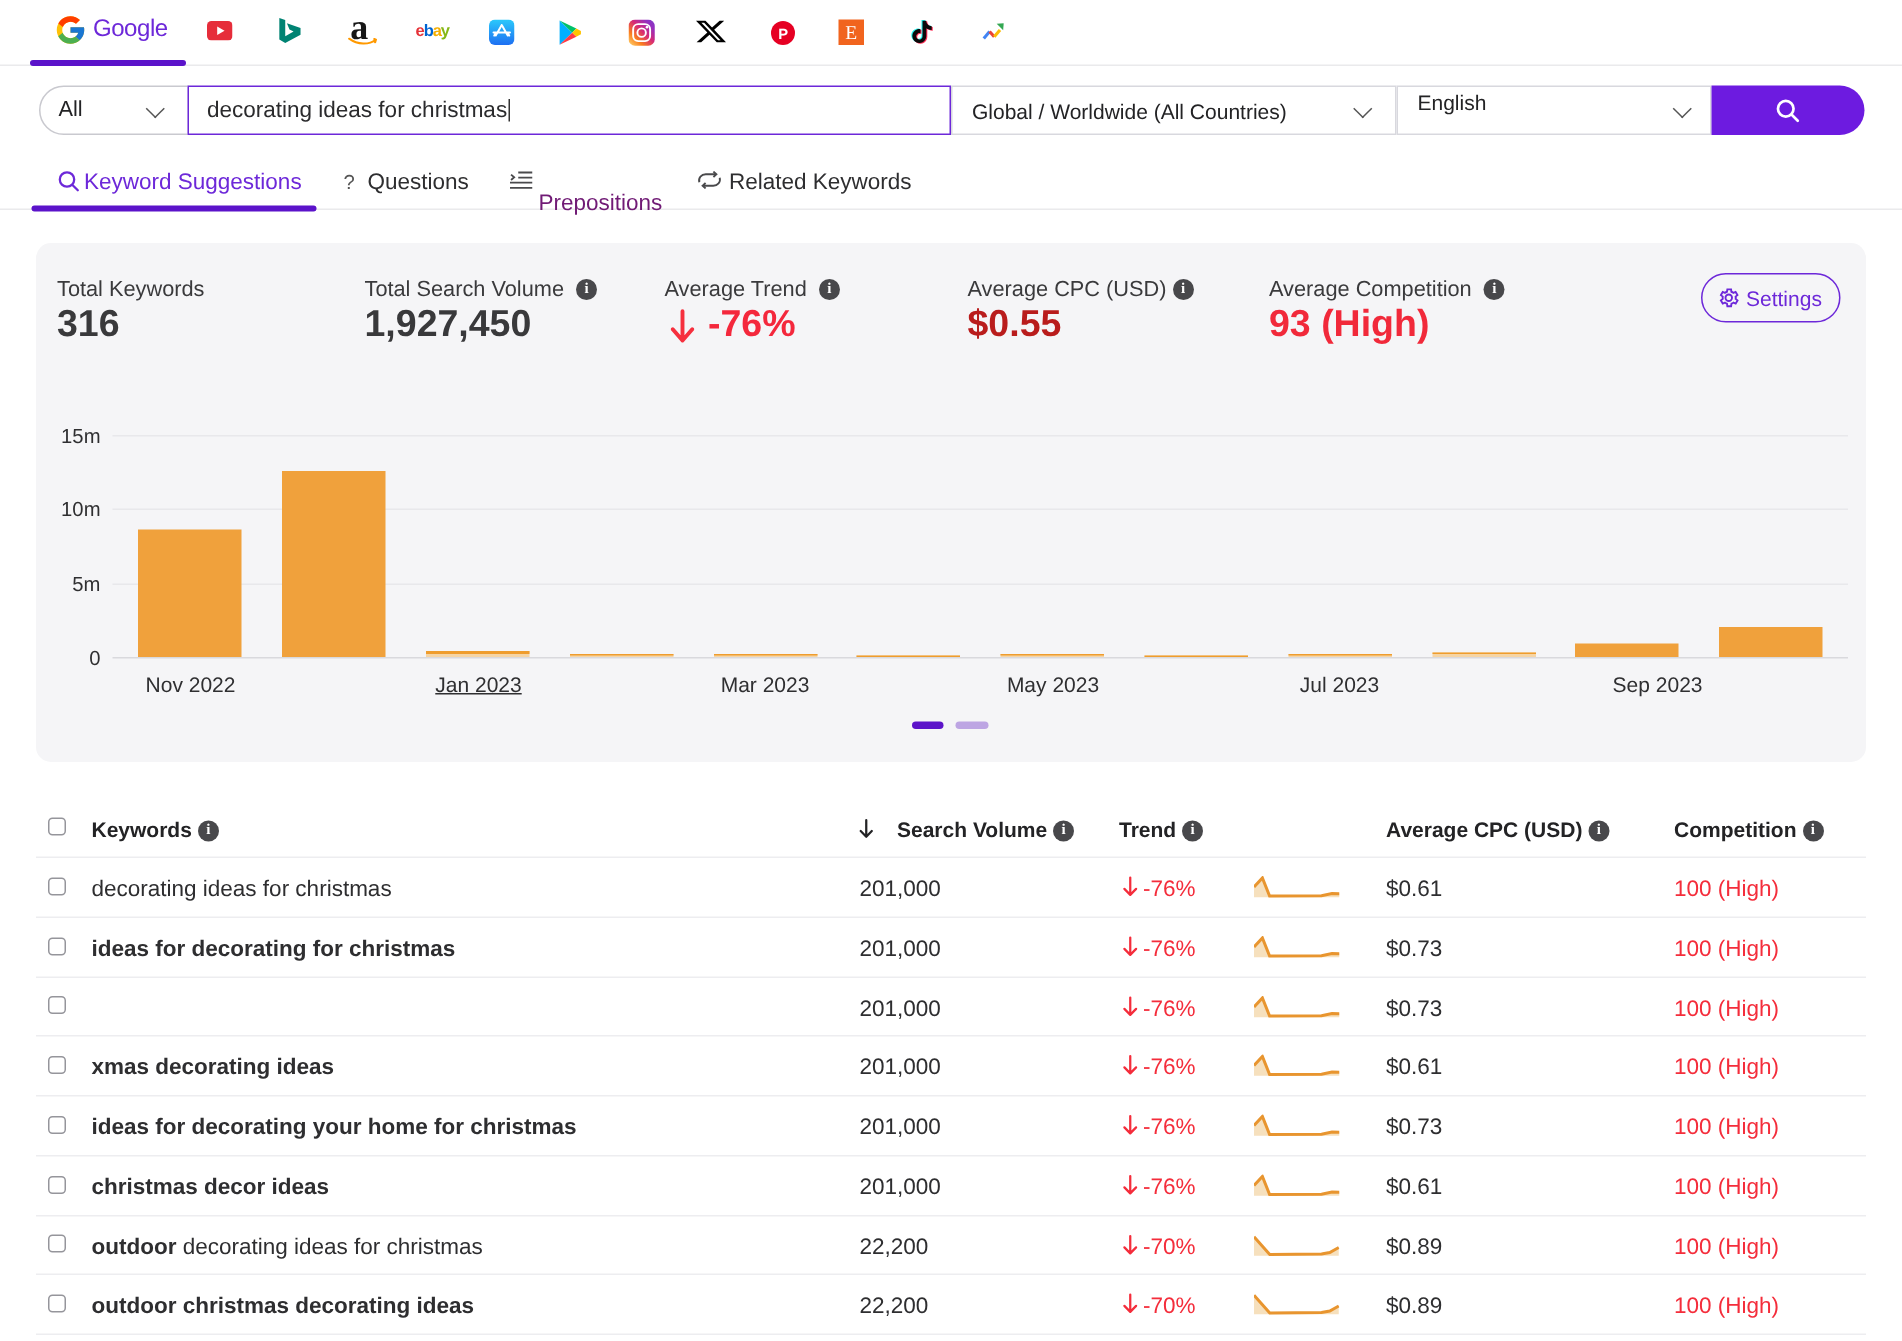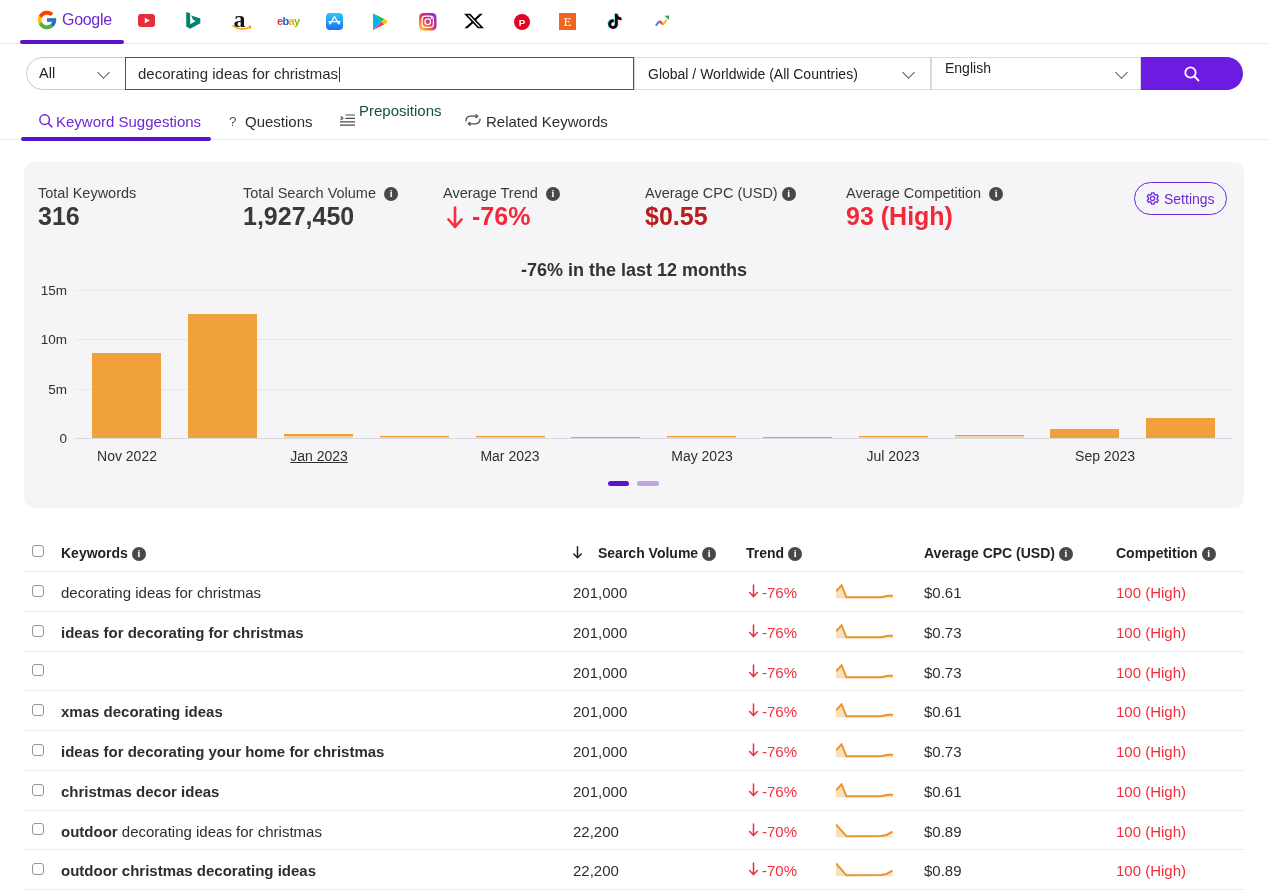--- a/index.html
+++ b/index.html
@@ -143,21 +143,21 @@
 </svg>
 <div class="abs" style="left:56px;top:113px;font-size:15px;color:#6d28d9;">Keyword Suggestions</div>
 <div class="abs" style="left:229px;top:114px;font-size:13.5px;color:#555;">?</div>
 <div class="abs" style="left:245px;top:113px;font-size:15px;color:#2e2e30;">Questions</div>
 <svg class="abs" style="left:340px;top:114px" width="15" height="12" viewBox="0 0 15 12">
   <g stroke="#4a4a4c" stroke-width="1.2" fill="none">
   <path d="M5.5 1 H15 M5.5 4.4 H15 M0 7.8 H15 M0 11.2 H15"></path>
   <path d="M0.7 2.4 L2.8 4.2 L0.7 6"></path>
   </g>
 </svg>
-<div class="abs" style="left:359px;top:102px;font-size:15px;color:#14532d;">Prepositions</div>
+<div class="abs" style="left:359px;top:127px;font-size:15px;color:#701a75;">Prepositions</div>
 <svg class="abs" style="left:465px;top:114px" width="16" height="12" viewBox="0 0 16 12">
   <g stroke="#4a4a4c" stroke-width="1.25" fill="none">
   <path d="M1.2 7.5 C0.4 4.5 2.6 2.2 5.5 2.2 L12.3 2.2"></path>
   <path d="M14.8 4.5 C15.6 7.5 13.4 9.8 10.5 9.8 L3.7 9.8"></path>
   <path d="M10.6 0.4 L12.6 2.2 L10.6 4"></path>
   <path d="M5.4 8 L3.4 9.8 L5.4 11.6"></path>
   </g>
 </svg>
 <div class="abs" style="left:486px;top:113px;font-size:15px;color:#2e2e30;">Related Keywords</div>
 
@@ -180,21 +180,20 @@
 
 <div class="abs" style="left:846px;top:185px;font-size:14.5px;color:#3a3a3c;">Average Competition&nbsp; <span class="info">i</span></div>
 <div class="abs" style="left:846px;top:202px;font-size:25px;font-weight:bold;color:#f1293a;">93 (High)</div>
 
 <div class="abs" style="left:1134px;top:182px;width:93px;height:33px;border:1px solid #6d28d9;border-radius:17px;"></div>
 <svg class="abs" style="left:1145px;top:191px;" width="15" height="15" viewBox="0 0 24 24">
   <path fill="none" stroke="#6d28d9" stroke-width="2" d="M12 8.5a3.5 3.5 0 1 0 0 7 3.5 3.5 0 0 0 0-7zm7.4 3.5a7.4 7.4 0 0 0-.1-1.2l2-1.6-2-3.4-2.4 1a7.4 7.4 0 0 0-2.1-1.2L14.5 3h-4l-.4 2.6a7.4 7.4 0 0 0-2.1 1.2l-2.4-1-2 3.4 2 1.6a7.4 7.4 0 0 0 0 2.4l-2 1.6 2 3.4 2.4-1a7.4 7.4 0 0 0 2.1 1.2l.4 2.6h4l.4-2.6a7.4 7.4 0 0 0 2.1-1.2l2.4 1 2-3.4-2-1.6c.1-.4.1-.8.1-1.2z"></path>
 </svg>
 <div class="abs" style="left:1164px;top:191px;font-size:14px;color:#6d28d9;">Settings</div>
 
-<div class="abs" style="left:24px;top:260px;width:1220px;text-align:center;font-size:18px;font-weight:bold;color:#333335;">-76% in the last 12 months</div>
 
 <div class="ylab" style="left:35px;top:283px;">15m</div>
 <div class="ylab" style="left:35px;top:332px;">10m</div>
 <div class="ylab" style="left:35px;top:382px;">5m</div>
 <div class="ylab" style="left:35px;top:431px;">0</div>
 
 <div class="gridline" style="top:290px;"></div>
 <div class="gridline" style="top:339px;"></div>
 <div class="gridline" style="top:389px;"></div>
 <div class="gridline" style="top:438px;background:#d9d9dd;"></div>

